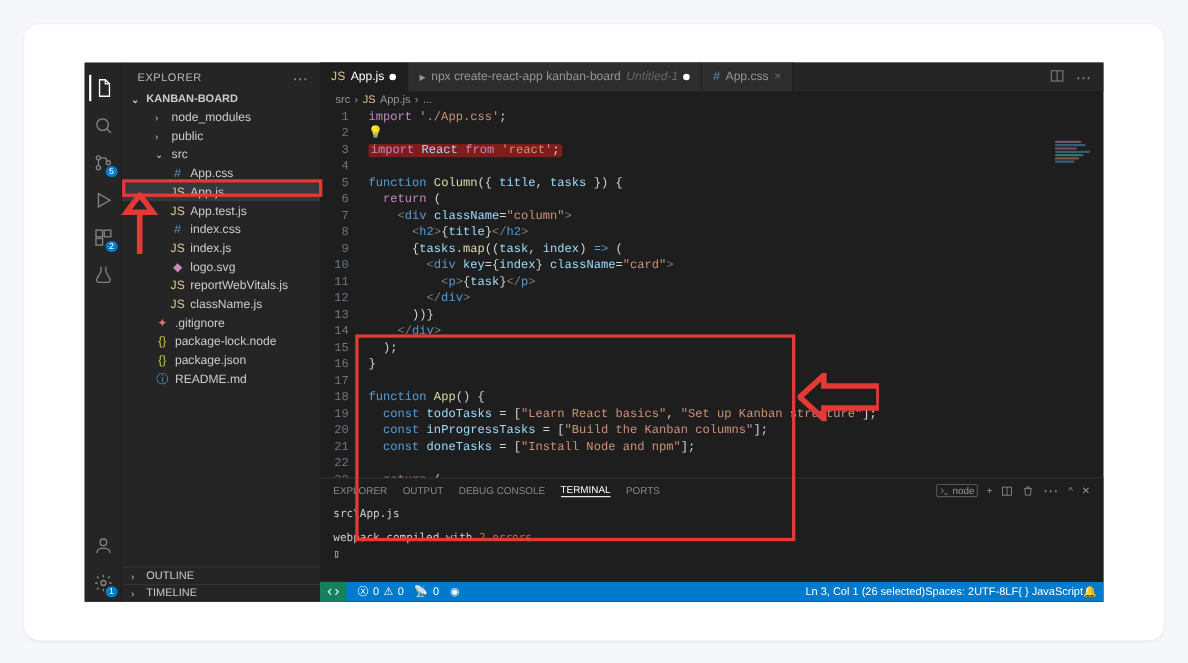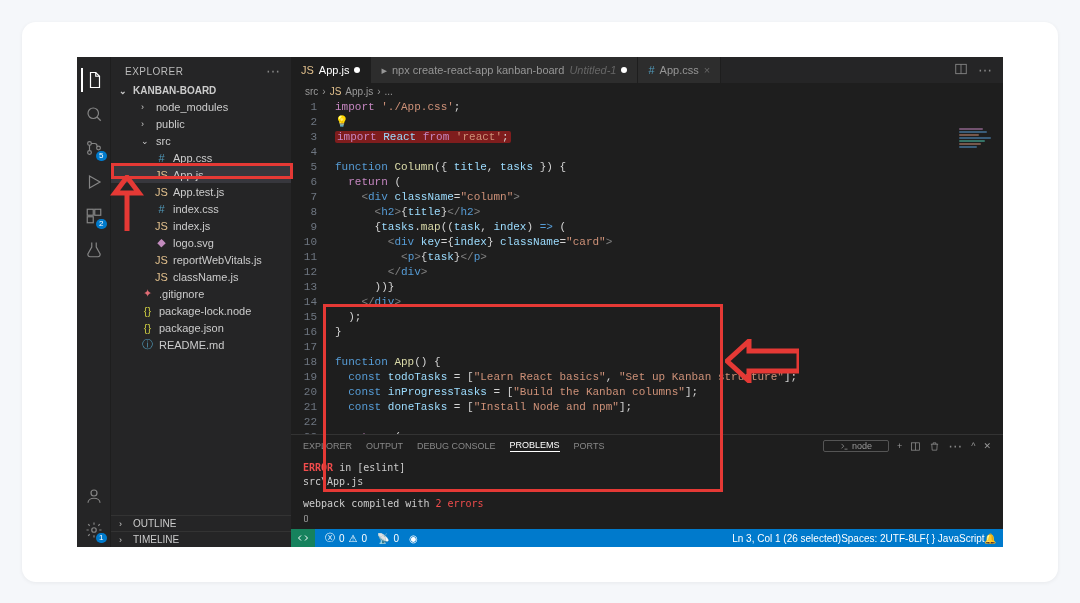--- a/index.html
+++ b/index.html
@@ -38,21 +38,21 @@
   .code { position:absolute; left:34px; right:0; top:0; padding-left:10px; color:#d4d4d4; white-space:pre;}
   .code div{ height:15px; }
   .k-purple{color:#c586c0;} .k-blue{color:#569cd6;} .k-lightblue{color:#9cdcfe;} .k-yellow{color:#dcdcaa;} .k-string{color:#ce9178;} .k-grey{color:#808080;}
   .highlight-line{ background:#7f1d1d; border-radius:2px; padding:0 2px;}
   .minimap{ position:absolute; top:28px; right:4px; width:40px; height:60px; opacity:0.5;}
   .minimap div{ height:2px; margin-bottom:1px; border-radius:1px;}
   .panel { height: 95px; border-top: 1px solid #333; display:flex; flex-direction:column; background:#1e1e1e;}
   .panel-tabs { display:flex; gap:14px; padding:3px 12px; font-size:9px; color:#888; align-items:center;}
   .panel-tabs .pactive{ color:#fff; border-bottom:1px solid #fff; padding-bottom:1px;}
   .panel-tabs .pright{ margin-left:auto; display:flex; gap:8px; align-items:center; color:#999;}
-  .pright .pill{ border:1px solid #555; border-radius:2px; padding:0 16px; font-size:9px; display:flex; gap:3px; align-items:center;}
+  .pright .pill{ border:1px solid #555; border-radius:2px; padding:0 2px; font-size:9px; display:flex; gap:3px; align-items:center;}
   .terminal { padding:4px 12px; font-family:"Consolas",monospace; font-size:10px; line-height:14px; color:#ccc;}
   .terminal .err{ color:#f14c4c; font-weight:bold;}
   .terminal .num{ color:#f14c4c;text-align:right;}
   .statusbar { height:18px; background:#007acc; display:flex; align-items:center; font-size:10px; color:#fff; padding:0 6px; gap:10px;}
   .statusbar .remote{ background:#16825d; margin:-0 0 0 -6px; height:100%; display:flex; align-items:center; padding:0 6px;}
   .statusbar .seg{ display:flex; gap:4px; align-items:center;}
   .statusbar .sbright{ margin-left:auto; display:flex; align-items:center;}
   .annot{ position:absolute; border:3px solid #e53935; pointer-events:none;}
   .arrow-l{ position:absolute; pointer-events:none; }
   .arrow-r{ position:absolute; pointer-events:none;}
@@ -272,21 +272,21 @@
             <div style="background:#ce9178;width:55%"></div>
             <div style="background:#569cd6;width:45%"></div>
       </div>
     </div>
 
     <div class="panel">
       <div class="panel-tabs" id="paneltabs">
             <span>EXPLORER</span>
             <span>OUTPUT</span>
             <span>DEBUG CONSOLE</span>
-            <span class="pactive">PROBLEMS</span>
+            <span class="pactive">TERMINAL</span>
             <span>PORTS</span>
         <div class="pright">
           <span class="pill">
                 <svg width="9" height="9" viewBox="0 0 24 24" fill="none" stroke="currentColor" stroke-width="2">
                   <path d="M4 17l6-6-6-6M12 19h8"></path>
                 </svg>
                 <span>node</span>
               </span>
           <span>+</span>
           <span>
@@ -299,21 +299,20 @@
                 <svg width="11" height="11" viewBox="0 0 24 24" fill="none" stroke="currentColor" stroke-width="1.5">
                   <path d="M4 7h16M9 7V4h6v3M6 7l1 13h10l1-13"></path>
                 </svg>
               </span>
           <span class="dots">⋯</span>
           <span>^</span>
           <span>✕</span>
         </div>
       </div>
       <div class="terminal">
-        <div><span class="err">ERROR</span><span> in [eslint]</span></div>
         <div>src\App.js</div>
         <div style="height:8px"></div>
         <div><span>webpack compiled with </span><span class="num">2 errors</span></div>
         <div>▯</div>
       </div>
     </div>
 
     <div class="statusbar">
       <span class="remote">
             <svg width="12" height="12" viewBox="0 0 24 24" fill="none" stroke="#fff" stroke-width="2">

